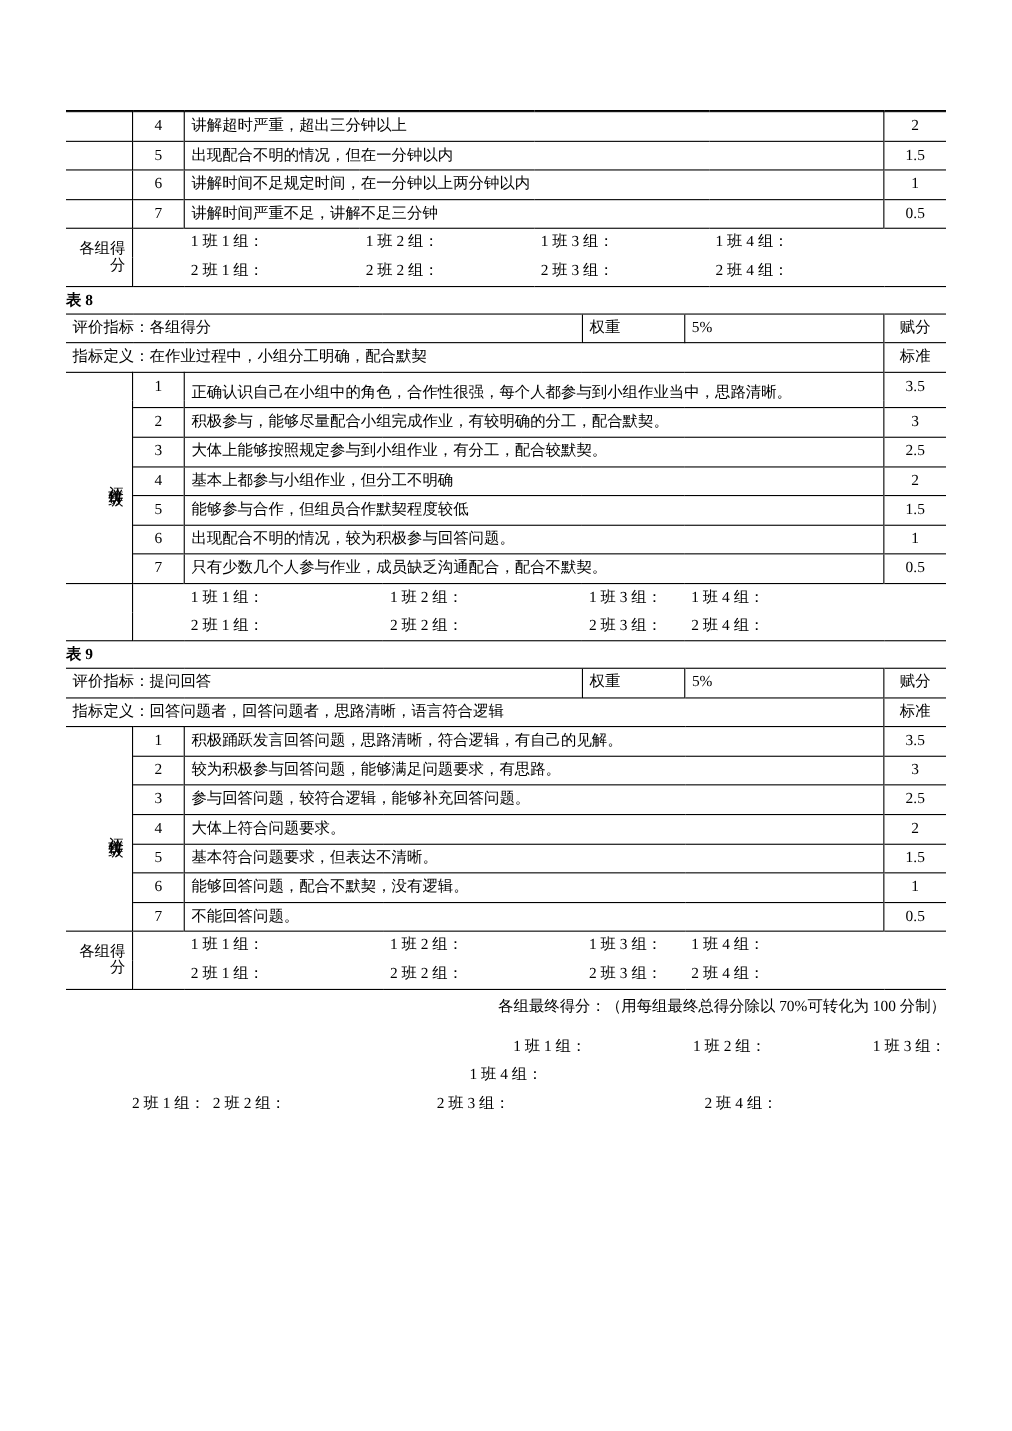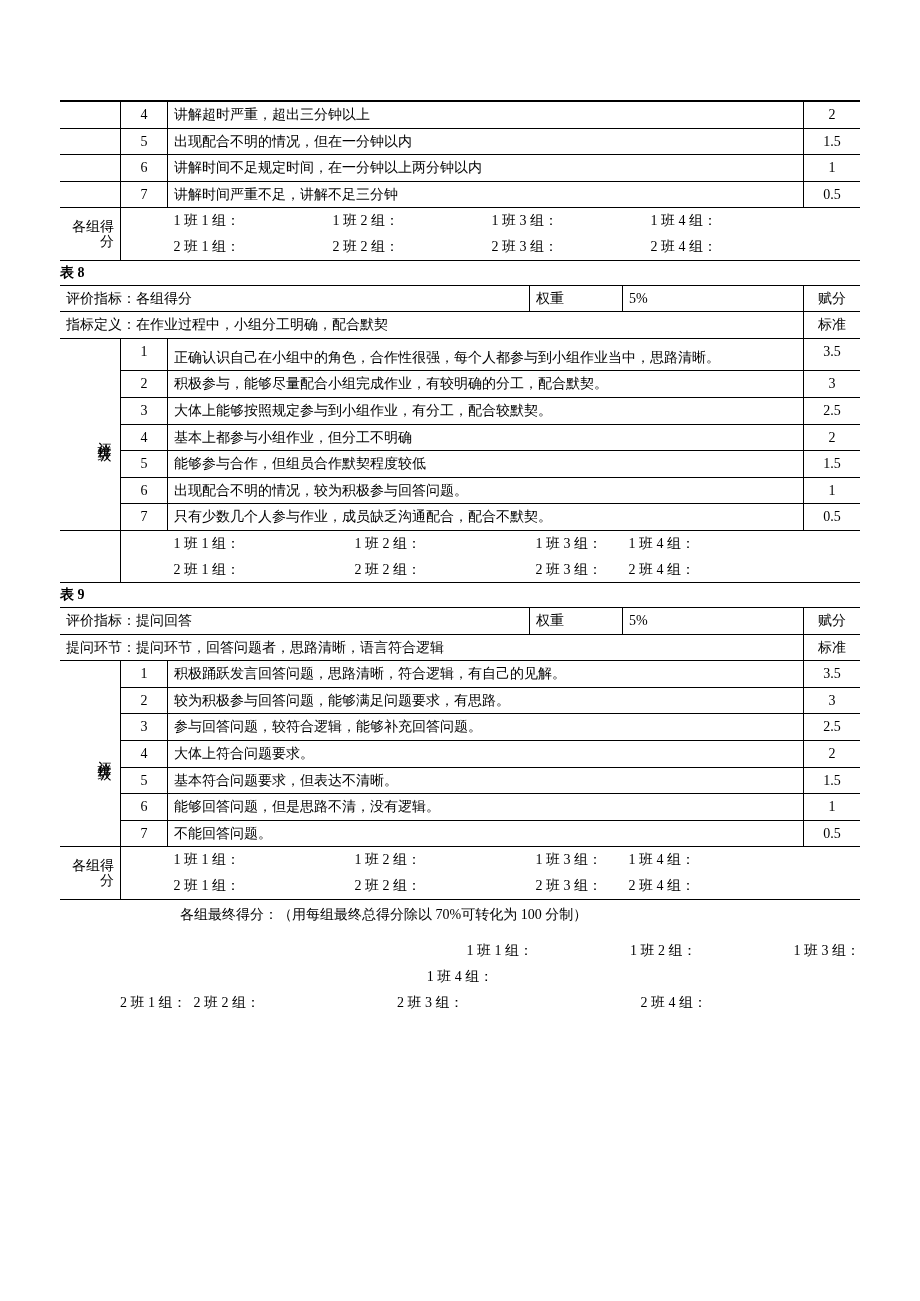--- a/index.html
+++ b/index.html
@@ -43,21 +43,21 @@
     text-orientation: upright;
     letter-spacing: 2px;
     display: inline-block;
   }
   .caption {
     text-align: left;
     padding: 3px 0;
     font-weight: bold;
   }
   .final-note {
-    text-align: left;
+    text-align: right;
     padding: 6px 0 14px 120px;
   }
   .final-groups {
     padding: 4px 0;
   }
   .final-groups span { display:inline-block; }
 </style>
 </head>
 <body>
 
@@ -206,21 +206,21 @@
       <tr class="hsep">
         <td colspan="8"></td>
       </tr>
   <tr>
     <td colspan="4" class="center vline-right">评价指标：提问回答</td>
     <td class="center vline-right" style="width:80px;">权重</td>
     <td colspan="2" class="center vline-right">5%</td>
     <td class="score-col">赋分</td>
   </tr>
   <tr class="rowborder">
-    <td colspan="7" class="center vline-right">提问环节：提问环节，回答问题者，思路清晰，语言符合逻辑</td>
+    <td colspan="7" class="center vline-right">指标定义：回答问题者，回答问题者，思路清晰，语言符合逻辑</td>
     <td class="score-col">标准</td>
   </tr>
 
   <tr class="rowborder">
     <td rowspan="7" class="side-col vline-right"><span class="vert-text">评价等级</span></td>
     <td class="narrow-col vline-right">1</td>
     <td colspan="5" class="center vline-right">积极踊跃发言回答问题，思路清晰，符合逻辑，有自己的见解。</td>
     <td class="score-col">3.5</td>
   </tr>
   <tr class="rowborder">
@@ -238,21 +238,21 @@
     <td colspan="5" class="center vline-right">大体上符合问题要求。</td>
     <td class="score-col">2</td>
   </tr>
   <tr class="rowborder">
     <td class="narrow-col vline-right">5</td>
     <td colspan="5" class="center vline-right">基本符合问题要求，但表达不清晰。</td>
     <td class="score-col">1.5</td>
   </tr>
   <tr class="rowborder">
     <td class="narrow-col vline-right">6</td>
-    <td colspan="5" class="center vline-right">能够回答问题，但是思路不清，没有逻辑。</td>
+    <td colspan="5" class="center vline-right">能够回答问题，配合不默契，没有逻辑。</td>
     <td class="score-col">1</td>
   </tr>
   <tr class="rowborder">
     <td class="narrow-col vline-right">7</td>
     <td colspan="5" class="center vline-right">不能回答问题。</td>
     <td class="score-col">0.5</td>
   </tr>
 
   <tr class="rowborder">
     <td rowspan="2" class="side-col vline-right" style="line-height:1.1;">各组得分</td>

